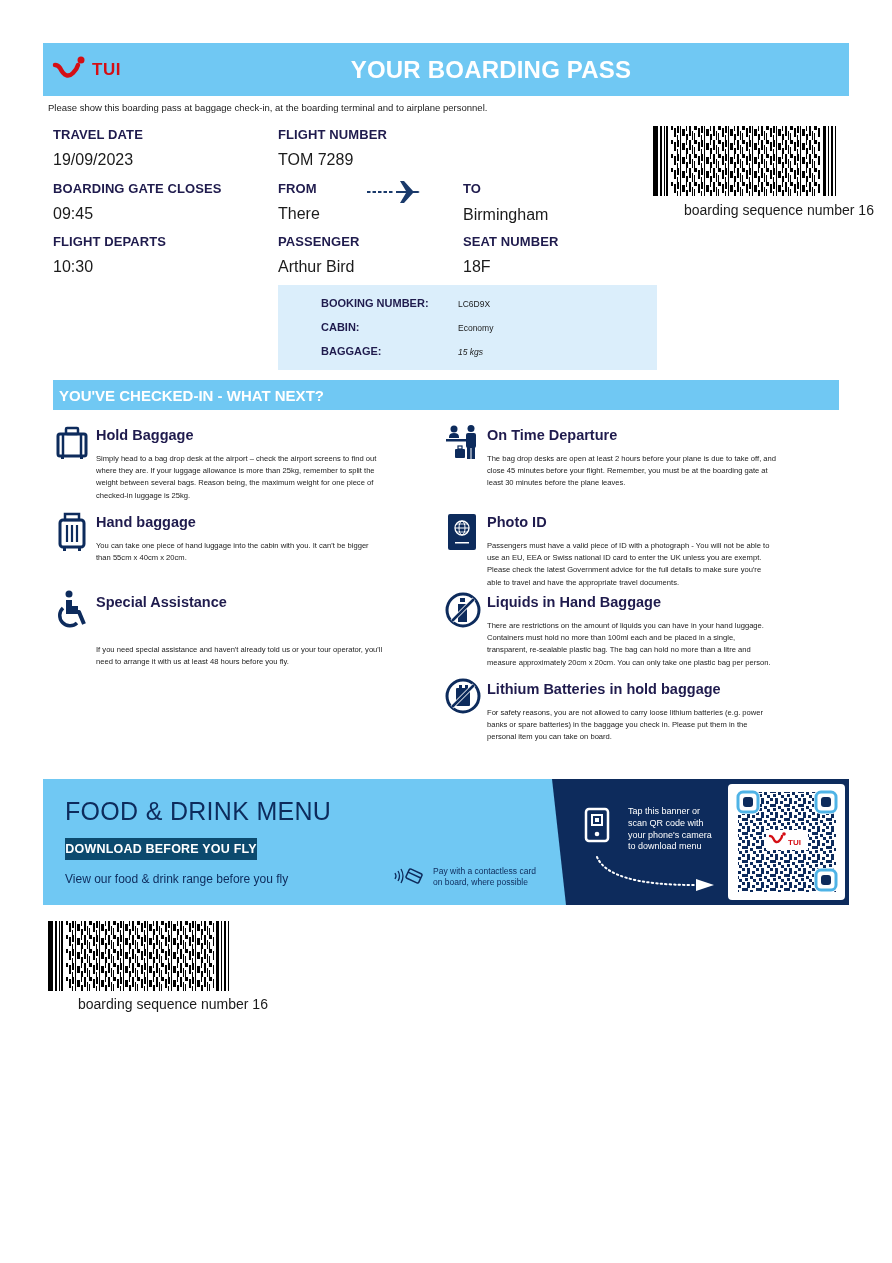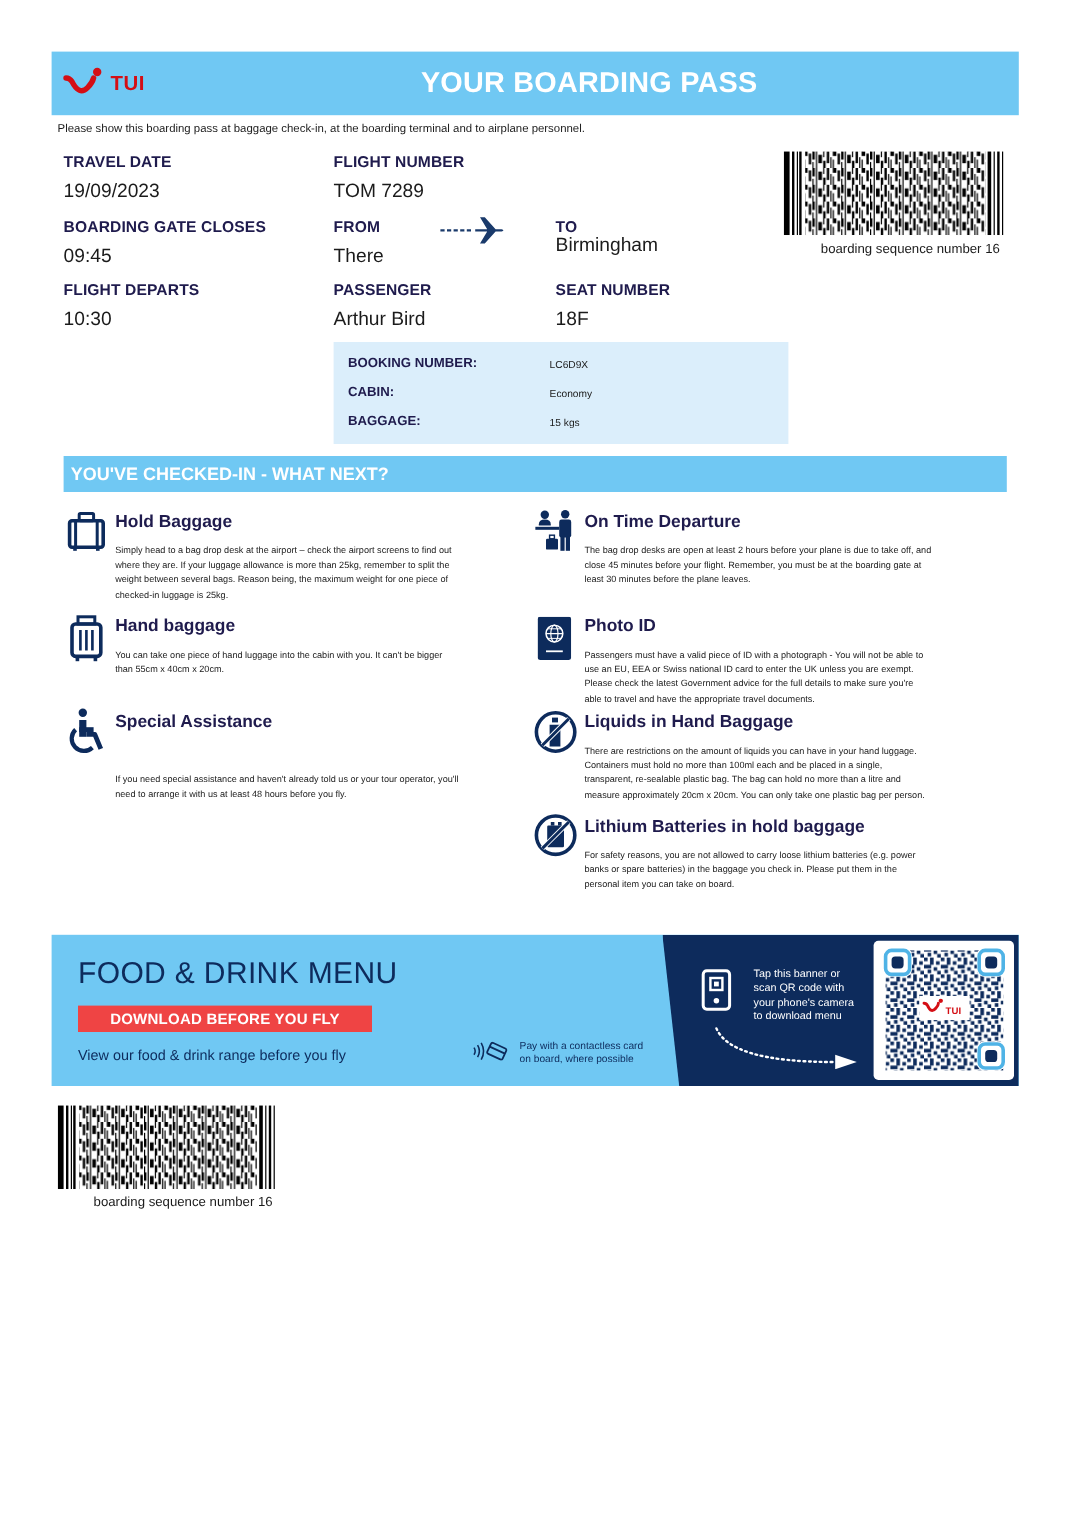--- a/index.html
+++ b/index.html
@@ -15,39 +15,39 @@
   .header-title { left: 43px; top: 43px; width: 806px; height: 53px; display: flex; align-items: center; justify-content: center; color: #ffffff; font-weight: 700; font-size: 24px; letter-spacing: 0.2px; padding-left: 90px; }
 
   .intro { left: 48px; top: 102px; font-size: 9.5px; color: #1b1b1b; }
 
   .label { font-size: 13px; font-weight: 700; color: #1f1b4d; letter-spacing: 0.1px; }
   .value { font-size: 16px; color: #1b1b1b; }
 
   
   .barcode { background: #fff; overflow: hidden; }
   .barcode svg { display: block; }
-  .bc-caption { font-size: 11px; color: #1b1b1b; }
+  .bc-caption { font-size: 14px; color: #1b1b1b; }
 
   
   .booking { left: 278px; top: 285px; width: 379px; height: 85px; background: #dbeefb; }
-  .bk-label { font-size: 11px; font-weight: 700; color: #1f1b4d; }
+  .bk-label { font-size: 11px; font-weight: 700; color: #1f1b4d; margin-left: 31px; }
   .bk-value { font-size: 8.5px; color: #1b1b1b; }
 
   
   .section-bar { left: 53px; top: 380px; width: 786px; height: 30px; background: #70c8f3; }
   .section-title { left: 59px; top: 380px; height: 30px; display: flex; align-items: center; color: #ffffff; font-size: 15px; font-weight: 700; }
 
   .info-title { font-size: 14.5px; font-weight: 700; color: #1f1b4d; }
   .info-text { font-size: 7.6px; color: #1b1b1b; line-height: 12.2px; }
 
   
   .banner { left: 43px; top: 779px; width: 806px; height: 126px; background: #70c8f3; overflow: hidden; }
   .banner-dark { left: 552px; top: 779px; width: 297px; height: 126px; background: #0d2b5c; clip-path: polygon(0 0, 100% 0, 100% 100%, 14px 100%); }
   .fd-title { left: 65px; top: 797px; font-size: 25px; color: #0d2b5c; letter-spacing: 0.3px; }
-  .fd-btn { left: 65px; top: 838px; width: 245px; height: 22px; background: #ef4444; color: #ffffff; font-size: 12.5px; font-weight: 700; display: flex; align-items: center; justify-content: center; letter-spacing: 0.2px; }
+  .fd-btn { left: 65px; top: 838px; width: 192px; height: 22px; background: #0c4a6e; color: #ffffff; font-size: 12.5px; font-weight: 700; display: flex; align-items: center; justify-content: center; letter-spacing: 0.2px; }
   .fd-sub { left: 65px; top: 872px; font-size: 12px; color: #0d2b5c; }
   .pay-text { left: 433px; top: 866px; font-size: 8.5px; color: #0d2b5c; line-height: 11px; }
   .tap-text { left: 628px; top: 806px; font-size: 9px; color: #ffffff; line-height: 11.8px; }
   .qr-card { left: 728px; top: 784px; width: 117px; height: 116px; background: #ffffff; border-radius: 4px; }
 </style>
 </head>
 <body>
 
 <div class="abs header"></div>
 <div class="abs logo">
@@ -74,21 +74,21 @@
 <div class="abs value" style="left:278px;top:205px;">There</div>
 <div class="abs label" style="left:278px;top:234px;">PASSENGER</div>
 <div class="abs value" style="left:278px;top:258px;">Arthur Bird</div>
 
 <svg class="abs" style="left:366px;top:180px;" width="56" height="24" viewBox="0 0 56 24">
   <line x1="1" y1="12" x2="28" y2="12" stroke="#1a3a6b" stroke-width="2" stroke-dasharray="3.5,2"></line>
   <path d="M30 11 L40 11 L34 1 L38 1 L47 11 L52 11 Q55 12 52 13 L47 13 L38 23 L34 23 L40 13 L30 13 Z" fill="#1a3a6b"></path>
 </svg>
 
 <div class="abs label" style="left:463px;top:181px;">TO</div>
-<div class="abs value" style="left:463px;top:196px;">Birmingham</div>
+<div class="abs value" style="left:463px;top:206px;">Birmingham</div>
 <div class="abs label" style="left:463px;top:234px;">SEAT NUMBER</div>
 <div class="abs value" style="left:463px;top:258px;text-align:center;">18F</div>
 
 <div class="abs barcode" style="left:653px;top:126px;width:185px;height:70px;">
   <svg width="185" height="70" viewBox="0 0 185 70">
     <rect x="0" y="0" width="5" height="70" fill="#000"></rect>
     <rect x="7" y="0" width="2" height="70" fill="#000"></rect>
     <rect x="11" y="0" width="1" height="70" fill="#000"></rect>
     <rect x="13" y="0" width="2" height="70" fill="#000"></rect>
     <g fill="#000">
@@ -116,21 +116,21 @@
   </svg>
 </div>
 <div class="abs bc-caption" style="left:684px;top:202px;">boarding sequence number 16</div>
 
 <div class="abs booking"></div>
 <div class="abs bk-label" style="left:290px;top:297px;">BOOKING NUMBER:</div>
 <div class="abs bk-value" style="left:458px;top:299px;">LC6D9X</div>
 <div class="abs bk-label" style="left:290px;top:321px;">CABIN:</div>
 <div class="abs bk-value" style="left:458px;top:323px;">Economy</div>
 <div class="abs bk-label" style="left:290px;top:345px;">BAGGAGE:</div>
-<div class="abs bk-value" style="left:458px;top:347px;">15 kgs</div>
+<div class="abs bk-value" style="left:458px;top:347px;font-style:italic;">15 kgs</div>
 
 <div class="abs section-bar"></div>
 <div class="abs section-title">YOU'VE CHECKED-IN - WHAT NEXT?</div>
 
 <svg class="abs" style="left:55px;top:426px;" width="34" height="34" viewBox="0 0 34 34">
   <rect x="11" y="2" width="12" height="6" rx="1" fill="none" stroke="#0d2b5c" stroke-width="2.5"></rect>
   <rect x="3" y="8" width="28" height="22" rx="2" fill="none" stroke="#0d2b5c" stroke-width="3"></rect>
   <line x1="8" y1="8" x2="8" y2="30" stroke="#0d2b5c" stroke-width="2.5"></line>
   <line x1="26" y1="8" x2="26" y2="30" stroke="#0d2b5c" stroke-width="2.5"></line>
   <rect x="6" y="30" width="3" height="3" fill="#0d2b5c"></rect>

